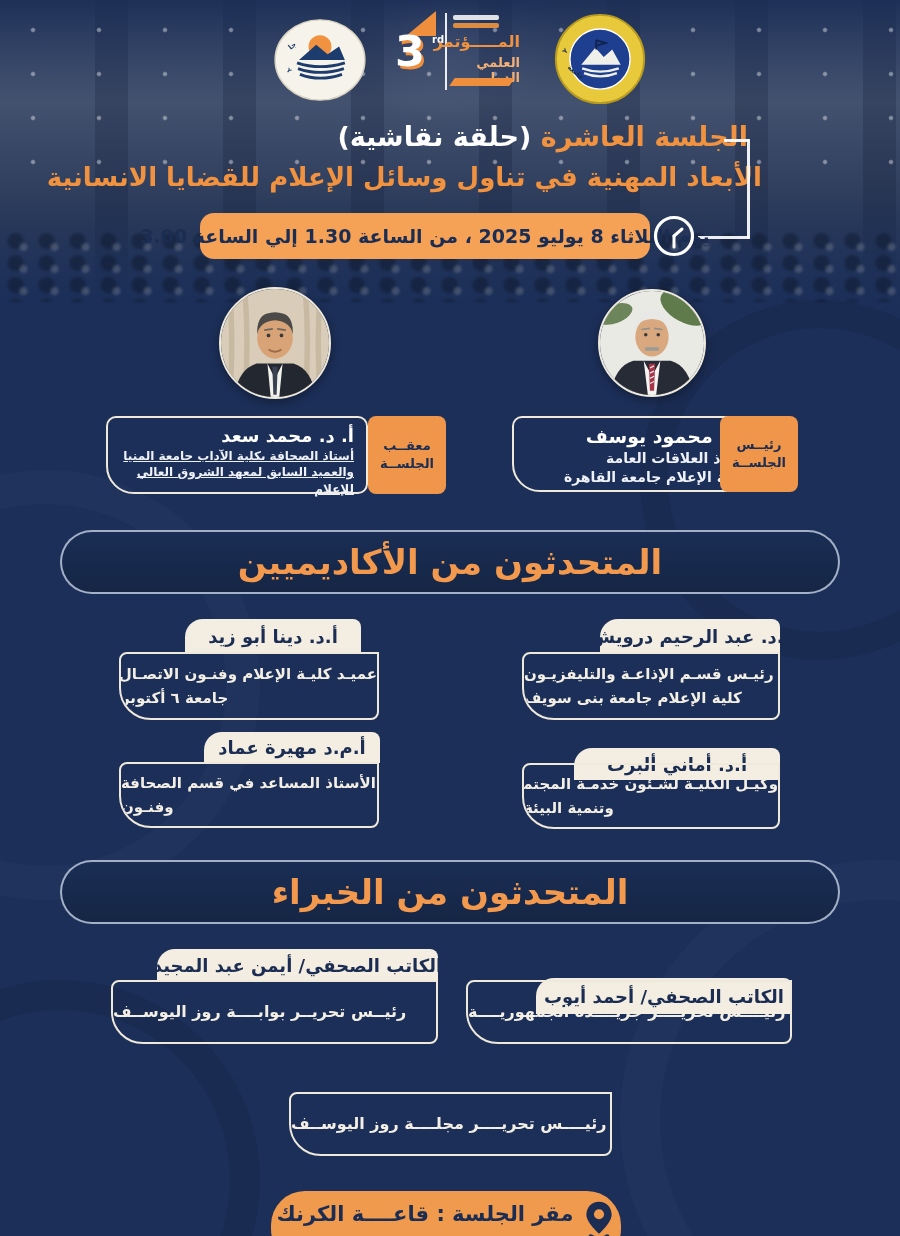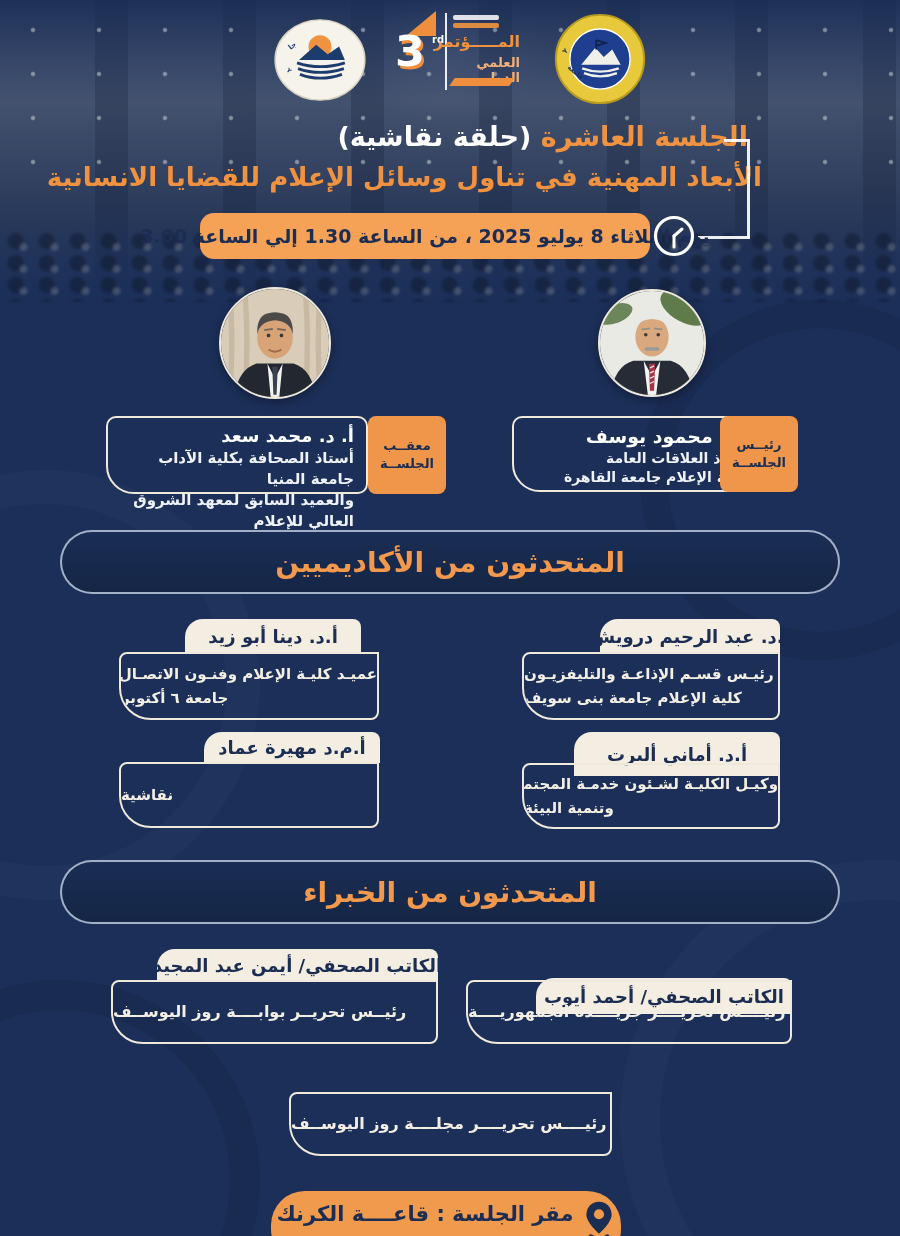--- a/index.html
+++ b/index.html
@@ -78,32 +78,32 @@
     box-shadow:0 3px 10px rgba(0,0,0,0.35);}
   .ph-chair{left:598px;top:289px;width:108px;height:108px;}
   .ph-comm{left:219px;top:287px;width:112px;height:112px;}
   .sp-card{position:absolute;border:2px solid #efe9db;border-radius:10px 10px 10px 28px;
     color:#fff;text-align:right;padding:7px 12px 6px 8px;}
   .sp-card .nm{font-size:19px;font-weight:800;line-height:1.25;}
   .sp-card .ds{font-size:14px;font-weight:700;color:#eef1f7;line-height:1.4;}
   .card-chair{left:512px;top:416px;width:252px;height:76px;}
   .card-comm{left:106px;top:416px;width:262px;height:78px;}
   .card-comm .nm{font-size:18px;}
-  .card-comm .ds{font-size:15px;}
+  .card-comm .ds{font-size:12px;text-decoration:underline;}
   .role-tab{position:absolute;background:#f0964a;border-radius:8px;color:#1b2d52;
     display:flex;flex-direction:column;align-items:center;justify-content:center;
     font-size:13px;font-weight:800;line-height:1.35;}
   .rt-chair{left:720px;top:416px;width:78px;height:76px;}
   .rt-comm{left:368px;top:416px;width:78px;height:78px;}
   
   .section-pill{position:absolute;left:60px;width:780px;height:64px;border-radius:32px;
     border:2px solid rgba(198,210,230,0.8);
     background:linear-gradient(180deg,#1a2d54,#152645);
     display:flex;align-items:center;justify-content:center;
-    color:#f2994e;font-size:28px;font-weight:800;}
+    color:#f2994e;font-size:34px;font-weight:800;}
   .sec-acad{top:530px;}
   .sec-exp{top:860px;}
   
   .acard-tab{position:absolute;background:#f3eee1;color:#1b2d52;font-weight:800;font-size:18px;
     display:flex;align-items:center;justify-content:center;border-radius:18px 8px 0 0;
     white-space:nowrap;overflow:hidden;}
   .acard-box{position:absolute;border:2px solid #efe9db;border-radius:8px 0 8px 32px;
     color:#f3efe4;font-weight:700;font-size:15px;display:flex;flex-direction:column;
     justify-content:center;text-align:left;line-height:1.5;gap:1px;overflow:hidden;}
   .acard-box .l{white-space:nowrap;}
@@ -252,29 +252,30 @@
     <div class="l">رئيـس قسـم الإذاعـة والتليفزيـون</div>
     <div class="l">كلية الإعلام جامعة بنى سويف</div>
   </div>
 
   <div class="acard-tab" style="left:185px;top:619px;width:176px;height:34px;">أ.د. دينا أبو زيد</div>
   <div class="acard-box" style="left:119px;top:652px;width:260px;height:68px;">
     <div class="l">عميـد كليـة الإعلام وفنـون الاتصـال</div>
     <div class="l">جامعة ٦ أكتوبر</div>
   </div>
 
-  <div class="acard-tab" style="left:574px;top:732px;width:206px;height:44px;">أ.د. أماني ألبرت</div>
+  <div class="acard-tab" style="left:574px;top:748px;width:206px;height:32px;">أ.د. أماني ألبرت</div>
   <div class="acard-box" style="left:522px;top:763px;width:258px;height:66px;">
     <div class="l">وكيـل الكليـة لشـئون خدمـة المجتمـع</div>
     <div class="l">وتنمية البيئة</div>
   </div>
 
   <div class="acard-tab" style="left:204px;top:732px;width:176px;height:31px;">أ.م.د مهيرة عماد</div>
   <div class="acard-box" style="left:119px;top:762px;width:260px;height:66px;">
-    <div class="l">نقاشية</div>
+    <div class="l">الأستاذ المساعد في قسم الصحافة</div>
+    <div class="l">وفنـون</div>
   </div>
 
   <div class="section-pill sec-exp">المتحدثون من الخبراء</div>
 
   <div class="acard-tab" style="left:536px;top:949px;width:256px;height:36px;margin-top:29px;">الكاتب الصحفي/ أحمد أيوب</div>
   <div class="acard-box ebox" style="left:466px;top:980px;width:326px;height:64px;">
     <div class="l">رئيــــس تحريــــر جريــــدة الجمهوريــــة</div>
   </div>
 
   <div class="acard-tab" style="left:157px;top:949px;width:281px;height:32px;">الكاتب الصحفي/ أيمن عبد المجيد</div>

